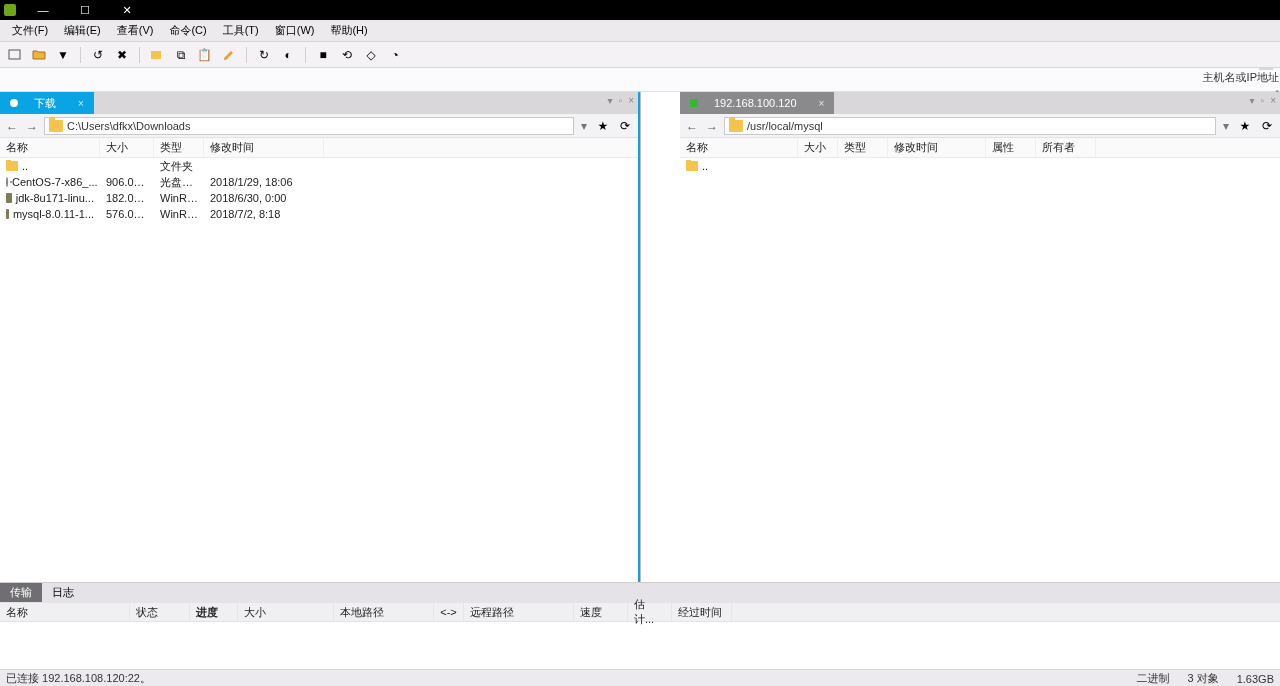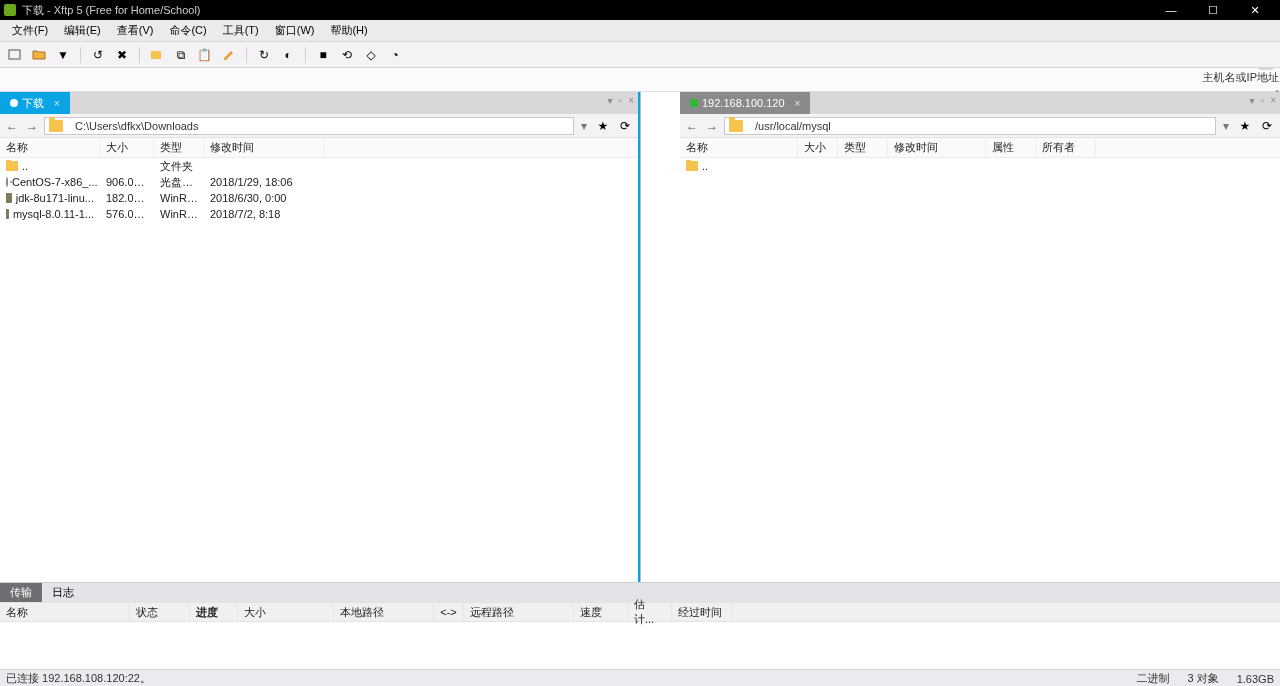--- a/index.html
+++ b/index.html
@@ -27,33 +27,33 @@
   .filterbar .spacer { flex:1; }
   .filterbar .rightlabel { margin-left:24px; color:#333; }
 
   
   .panes { display: flex; height: 490px; }
   .pane { width: 50%; display:flex; flex-direction:column; border-right:2px solid #0aa4e4; }
   .pane.right { border-right:none; border-left:1px solid #bdbdbd;padding-left:39px; }
 
   
   .pane-tabrow { height: 22px; background: #d9d7da; display:flex; align-items:flex-end; position:relative; }
-  .pane-tab { height: 22px; padding: 0 10px; display:flex; align-items:center; font-size:11px; gap:4px; position:relative; }
+  .pane-tab { height: 22px; padding: 0 10px; display:flex; align-items:center; font-size:11px; gap:16px; position:relative; }
   .pane.left .pane-tab { background: #0aa4e4; color:#fff; }
   .pane.right .pane-tab { background: #8a898b; color:#fff; }
   .pane-tab .dot { width:8px; height:8px; background:#35b736; border-radius:1px; display:inline-block;}
   .pane.left .pane-tab .dot { background:#fff; border-radius:50%; }
   .pane-tab .x { margin-left:6px; font-size:10px; opacity:.8;}
   .pane-tab-ctrls { position:absolute; right:4px; top:3px; display:flex; gap:6px; color:#8b898c; font-size:10px;}
   .pane-tab-ctrls span { cursor:default; }
 
   
   .addr-row { height: 24px; display:flex; align-items:center; background:#f3f2f4; border-bottom:1px solid #e2e1e4; padding:0 4px; gap:4px;}
   .addr-row .navbtn { width:16px; height:16px; display:flex; align-items:center; justify-content:center; color:#555;}
-  .addr-row .pathbox { flex:1; height:18px; border:1px solid #c9c8cb; background:#fff; display:flex; align-items:center; padding:0 4px; gap:12px; font-size:11px; color:#353535;}
+  .addr-row .pathbox { flex:1; height:18px; border:1px solid #c9c8cb; background:#fff; display:flex; align-items:center; padding:0 4px; gap:4px; font-size:11px; color:#353535;}
   .addr-row .pathbox .foldericon { width:14px; height:12px; background:#f6c34c; border-radius:1px; position:relative;}
   .addr-row .pathbox .foldericon::before { content:""; position:absolute; top:-3px; left:0; width:6px; height:3px; background:#f6c34c; border-radius:1px 1px 0 0;}
   .addr-row .dd { width:12px; text-align:center; color:#777;}
   .addr-row .iconbtn { width:18px; height:18px; display:flex; align-items:center; justify-content:center; }
 
   
   .listhdr { height: 20px; display:flex; background:#fafafb; border-bottom:1px solid #eceaee; font-size:11px; color:#222;}
   .listhdr .col { padding:0 6px; display:flex; align-items:center; border-right:1px solid #f0eef1;}
   .pane.left .col.name { width:100px;}
   .pane.left .col.size { width:54px;}
@@ -105,21 +105,20 @@
   
   .statusbar { height:18px; background:#eceaee; border-top:1px solid #d6d4d8; display:flex; align-items:center; font-size:11px; padding:0 6px; color:#333;}
   .statusbar .spacer { flex:1;}
   .statusbar .seg { margin-left:18px;}
 </style>
 </head>
 <body>
 
 <div class="titlebar">
   <div class="logo"></div>
-  <div class="title">下载 - Xftp 5 (Free for Home/School)</div>
   <div class="winbtn">
       <span>—</span>
     </div>
   <div class="winbtn">
       <span>☐</span>
     </div>
   <div class="winbtn close">
       <span>✕</span>
     </div>
 </div>

